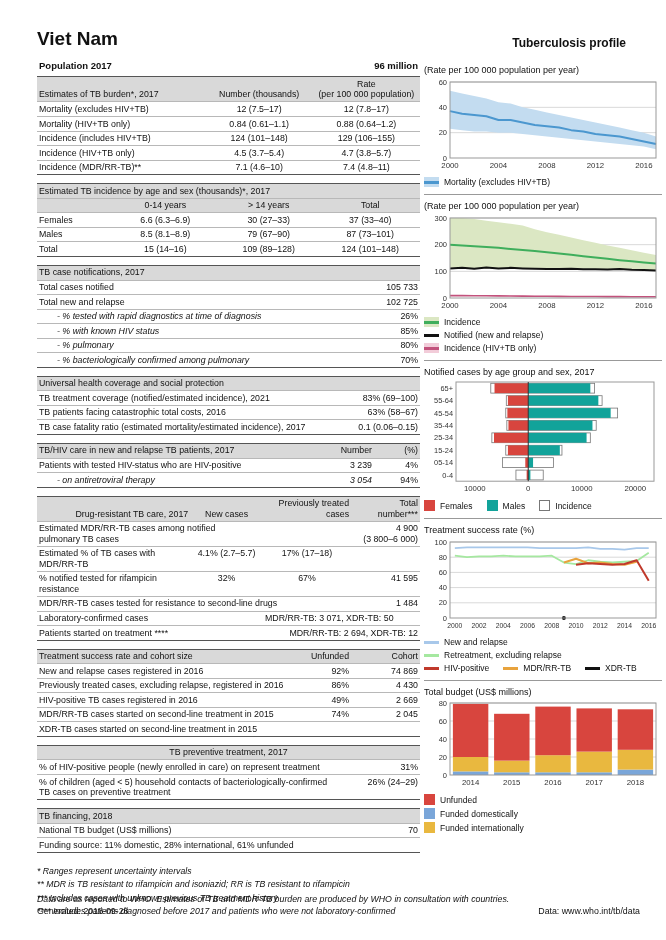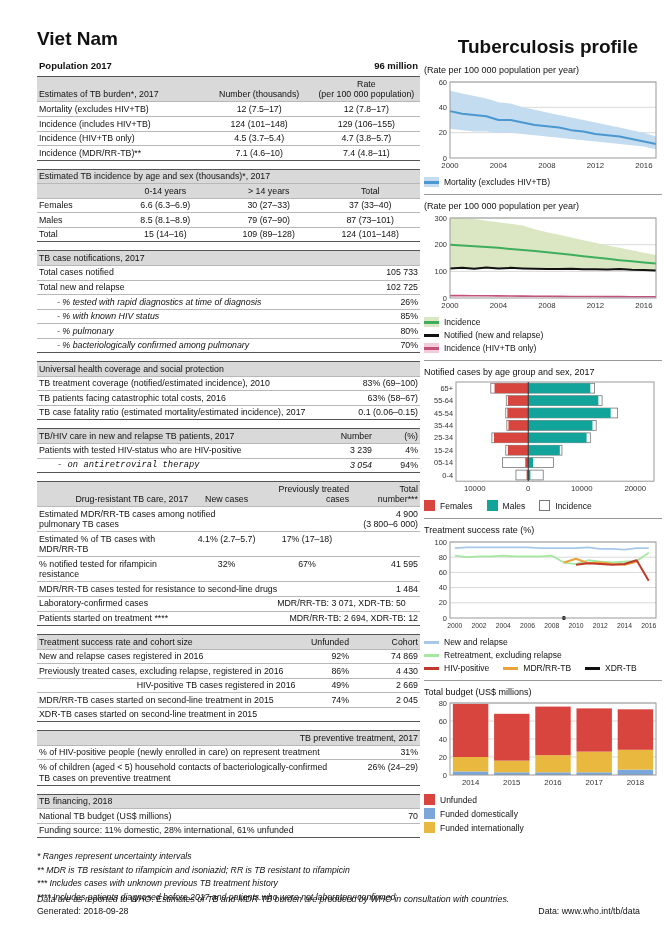--- a/index.html
+++ b/index.html
@@ -1,19 +1,19 @@
 <!DOCTYPE html>
 <html><head>
 <meta charset="utf-8">
 <style>
   html,body{margin:0;padding:0;background:#e8e8e8;}
   .page{position:relative;width:666px;height:940px;background:#fff;overflow:hidden;
         font-family:"Liberation Sans",sans-serif;color:#111;}
   .country-title{position:absolute;left:37px;top:28px;font-size:19px;font-weight:bold;}
-  .profile-title{position:absolute;right:28px;top:36px;font-size:19px;font-weight:bold;}
+  .profile-title{position:absolute;right:40px;top:36px;font-size:12px;font-weight:bold;}
   .left-col{position:absolute;left:37px;top:58px;width:383px;}
   .right-col{position:absolute;left:424px;top:64px;width:238px;}
   .tbl{margin-bottom:8px;border-bottom:1px solid #555;font-size:8.8px;}
   .tbl.plain{border-bottom:none;margin-bottom:4px;font-size:9.5px;}
   .trow{display:flex;border-top:1px solid #b8b8b8;align-items:flex-start;}
   .tbl .trow:first-child{border-top:1px solid #555;}
   .tbl.plain .trow{border-top:none;}
   .trow.shade{background:#d9d9d9;align-items:flex-end;}
   .tcell{white-space:pre-line;line-height:1.2;padding:1.5px 2px;box-sizing:border-box;}
   .it{font-style:italic;}
@@ -56,20 +56,25 @@
             <div class="tcell" style="width: 28%; text-align: center;">Number (thousands)</div>
             <div class="tcell" style="width: 28%; text-align: center;">Rate
 (per 100 000 population)</div>
           </div>
           <div class="trow">
             <div class="tcell" style="width: 44%; text-align: left;">Mortality (excludes HIV+TB)</div>
             <div class="tcell" style="width: 28%; text-align: center;">12 (7.5–17)</div>
             <div class="tcell" style="width: 28%; text-align: center;">12 (7.8–17)</div>
           </div>
           <div class="trow">
+            <div class="tcell" style="width: 44%; text-align: left;">Mortality (HIV+TB only)</div>
+            <div class="tcell" style="width: 28%; text-align: center;">0.84 (0.61–1.1)</div>
+            <div class="tcell" style="width: 28%; text-align: center;">0.88 (0.64–1.2)</div>
+          </div>
+          <div class="trow">
             <div class="tcell" style="width: 44%; text-align: left;">Incidence (includes HIV+TB)</div>
             <div class="tcell" style="width: 28%; text-align: center;">124 (101–148)</div>
             <div class="tcell" style="width: 28%; text-align: center;">129 (106–155)</div>
           </div>
           <div class="trow">
             <div class="tcell" style="width: 44%; text-align: left;">Incidence (HIV+TB only)</div>
             <div class="tcell" style="width: 28%; text-align: center;">4.5 (3.7–5.4)</div>
             <div class="tcell" style="width: 28%; text-align: center;">4.7 (3.8–5.7)</div>
           </div>
           <div class="trow">
@@ -134,21 +139,21 @@
           <div class="trow">
             <div class="tcell it" style="width: 82%; text-align: left; padding-left: 20px;">- % bacteriologically confirmed among pulmonary</div>
             <div class="tcell" style="width: 18%; text-align: right;">70%</div>
           </div>
         </div>
         <div class="tbl">
           <div class="trow shade">
             <div class="tcell" style="width: 100%; text-align: left;">Universal health coverage and social protection</div>
           </div>
           <div class="trow">
-            <div class="tcell" style="width: 78%; text-align: left;">TB treatment coverage (notified/estimated incidence), 2010</div>
+            <div class="tcell" style="width: 78%; text-align: left;">TB treatment coverage (notified/estimated incidence), 2021</div>
             <div class="tcell" style="width: 22%; text-align: right;">83% (69–100)</div>
           </div>
           <div class="trow">
             <div class="tcell" style="width: 78%; text-align: left;">TB patients facing catastrophic total costs, 2016</div>
             <div class="tcell" style="width: 22%; text-align: right;">63% (58–67)</div>
           </div>
           <div class="trow">
             <div class="tcell" style="width: 78%; text-align: left;">TB case fatality ratio (estimated mortality/estimated incidence), 2017</div>
             <div class="tcell" style="width: 22%; text-align: right;">0.1 (0.06–0.15)</div>
           </div>
@@ -158,21 +163,21 @@
             <div class="tcell" style="width: 72%; text-align: left;">TB/HIV care in new and relapse TB patients, 2017</div>
             <div class="tcell" style="width: 16%; text-align: right;">Number</div>
             <div class="tcell" style="width: 12%; text-align: right;">(%)</div>
           </div>
           <div class="trow">
             <div class="tcell" style="width: 72%; text-align: left;">Patients with tested HIV-status who are HIV-positive</div>
             <div class="tcell" style="width: 16%; text-align: right;">3 239</div>
             <div class="tcell" style="width: 12%; text-align: right;">4%</div>
           </div>
           <div class="trow">
-            <div class="tcell it" style="width: 72%; text-align: left; padding-left: 20px; font-family: Liberation Mono, monospace;">- on antiretroviral therapy</div>
+            <div class="tcell it" style="width: 72%; text-align: left; padding-left: 20px;">- on antiretroviral therapy</div>
             <div class="tcell it" style="width: 16%; text-align: right;">3 054</div>
             <div class="tcell" style="width: 12%; text-align: right;">94%</div>
           </div>
         </div>
         <div class="tbl">
           <div class="trow shade">
             <div class="tcell" style="width: 40%; text-align: right;">Drug-resistant TB care, 2017</div>
             <div class="tcell" style="width: 19%; text-align: center;">New cases</div>
             <div class="tcell" style="width: 23%; text-align: right;">Previously treated
 cases</div>
@@ -196,21 +201,21 @@
             <div class="tcell" style="width: 19%; text-align: center;">32%</div>
             <div class="tcell" style="width: 23%; text-align: center;">67%</div>
             <div class="tcell" style="width: 18%; text-align: right;">41 595</div>
           </div>
           <div class="trow">
             <div class="tcell" style="width: 82%; text-align: left;">MDR/RR-TB cases tested for resistance to second-line drugs</div>
             <div class="tcell" style="width: 18%; text-align: right;">1 484</div>
           </div>
           <div class="trow">
             <div class="tcell" style="width: 59%; text-align: left;">Laboratory-confirmed cases</div>
-            <div class="tcell" style="width: 41%; text-align: center;">MDR/RR-TB: 3 071, XDR-TB: 50</div>
+            <div class="tcell" style="width: 41%; text-align: left;">MDR/RR-TB: 3 071, XDR-TB: 50</div>
           </div>
           <div class="trow">
             <div class="tcell" style="width: 59%; text-align: left;">Patients started on treatment ****</div>
             <div class="tcell" style="width: 41%; text-align: right;">MDR/RR-TB: 2 694, XDR-TB: 12</div>
           </div>
         </div>
         <div class="tbl">
           <div class="trow shade">
             <div class="tcell" style="width: 68%; text-align: left;">Treatment success rate and cohort size</div>
             <div class="tcell" style="width: 14%; text-align: right;">Unfunded</div>
@@ -220,38 +225,38 @@
             <div class="tcell" style="width: 68%; text-align: left;">New and relapse cases registered in 2016</div>
             <div class="tcell" style="width: 14%; text-align: right;">92%</div>
             <div class="tcell" style="width: 18%; text-align: right;">74 869</div>
           </div>
           <div class="trow">
             <div class="tcell" style="width: 68%; text-align: left;">Previously treated cases, excluding relapse, registered in 2016</div>
             <div class="tcell" style="width: 14%; text-align: right;">86%</div>
             <div class="tcell" style="width: 18%; text-align: right;">4 430</div>
           </div>
           <div class="trow">
-            <div class="tcell" style="width: 68%; text-align: right;">HIV-positive TB cases registered in 2016</div>
+            <div class="tcell" style="width: 68%; text-align: left;">HIV-positive TB cases registered in 2016</div>
             <div class="tcell" style="width: 14%; text-align: right;">49%</div>
             <div class="tcell" style="width: 18%; text-align: right;">2 669</div>
           </div>
           <div class="trow">
             <div class="tcell" style="width: 68%; text-align: left;">MDR/RR-TB cases started on second-line treatment in 2015</div>
             <div class="tcell" style="width: 14%; text-align: right;">74%</div>
             <div class="tcell" style="width: 18%; text-align: right;">2 045</div>
           </div>
           <div class="trow">
             <div class="tcell" style="width: 68%; text-align: left;">XDR-TB cases started on second-line treatment in 2015</div>
             <div class="tcell" style="width: 14%; text-align: right;"></div>
             <div class="tcell" style="width: 18%; text-align: right;"></div>
           </div>
         </div>
         <div class="tbl">
           <div class="trow shade">
-            <div class="tcell" style="width: 100%; text-align: right;">TB preventive treatment, 2017</div>
+            <div class="tcell" style="width: 100%; text-align: center;">TB preventive treatment, 2017</div>
           </div>
           <div class="trow">
             <div class="tcell" style="width: 82%; text-align: left;">% of HIV-positive people (newly enrolled in care) on represent treatment</div>
             <div class="tcell" style="width: 18%; text-align: right;">31%</div>
           </div>
           <div class="trow">
             <div class="tcell" style="width: 82%; text-align: left;">% of children (aged &lt; 5) household contacts of bacteriologically-confirmed
 TB cases on preventive treatment</div>
             <div class="tcell" style="width: 18%; text-align: right;">26% (24–29)</div>
           </div>

